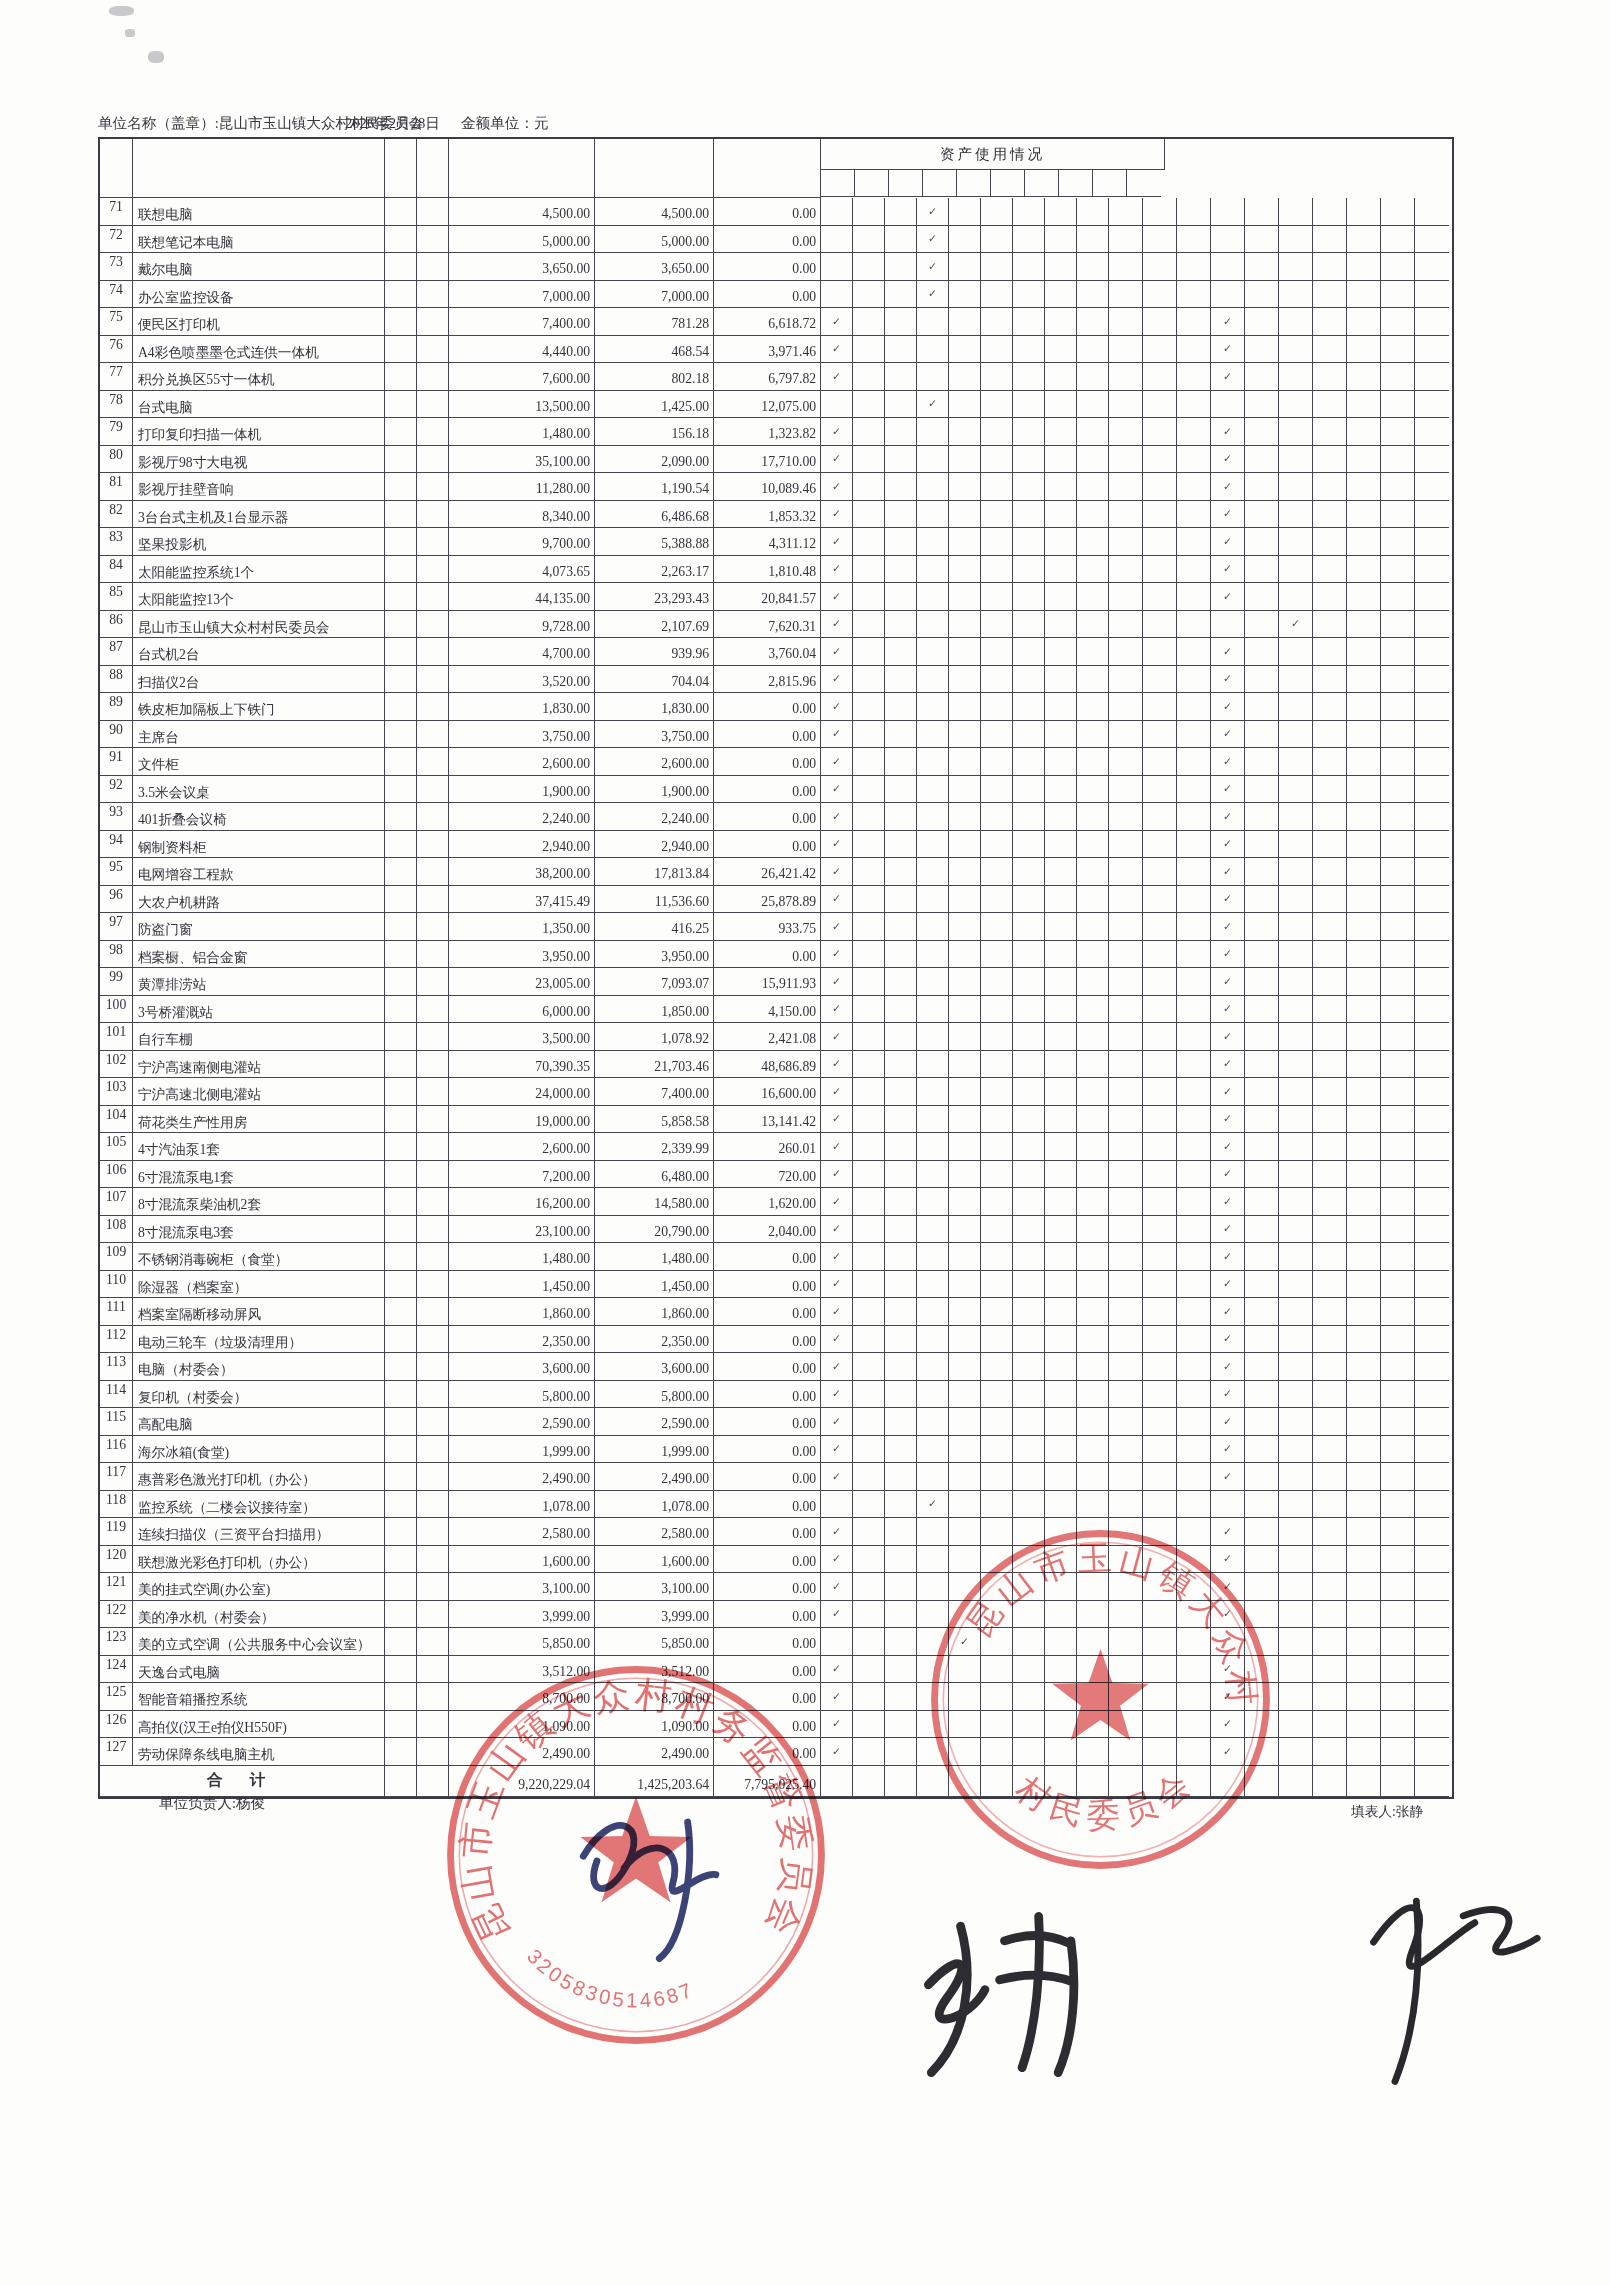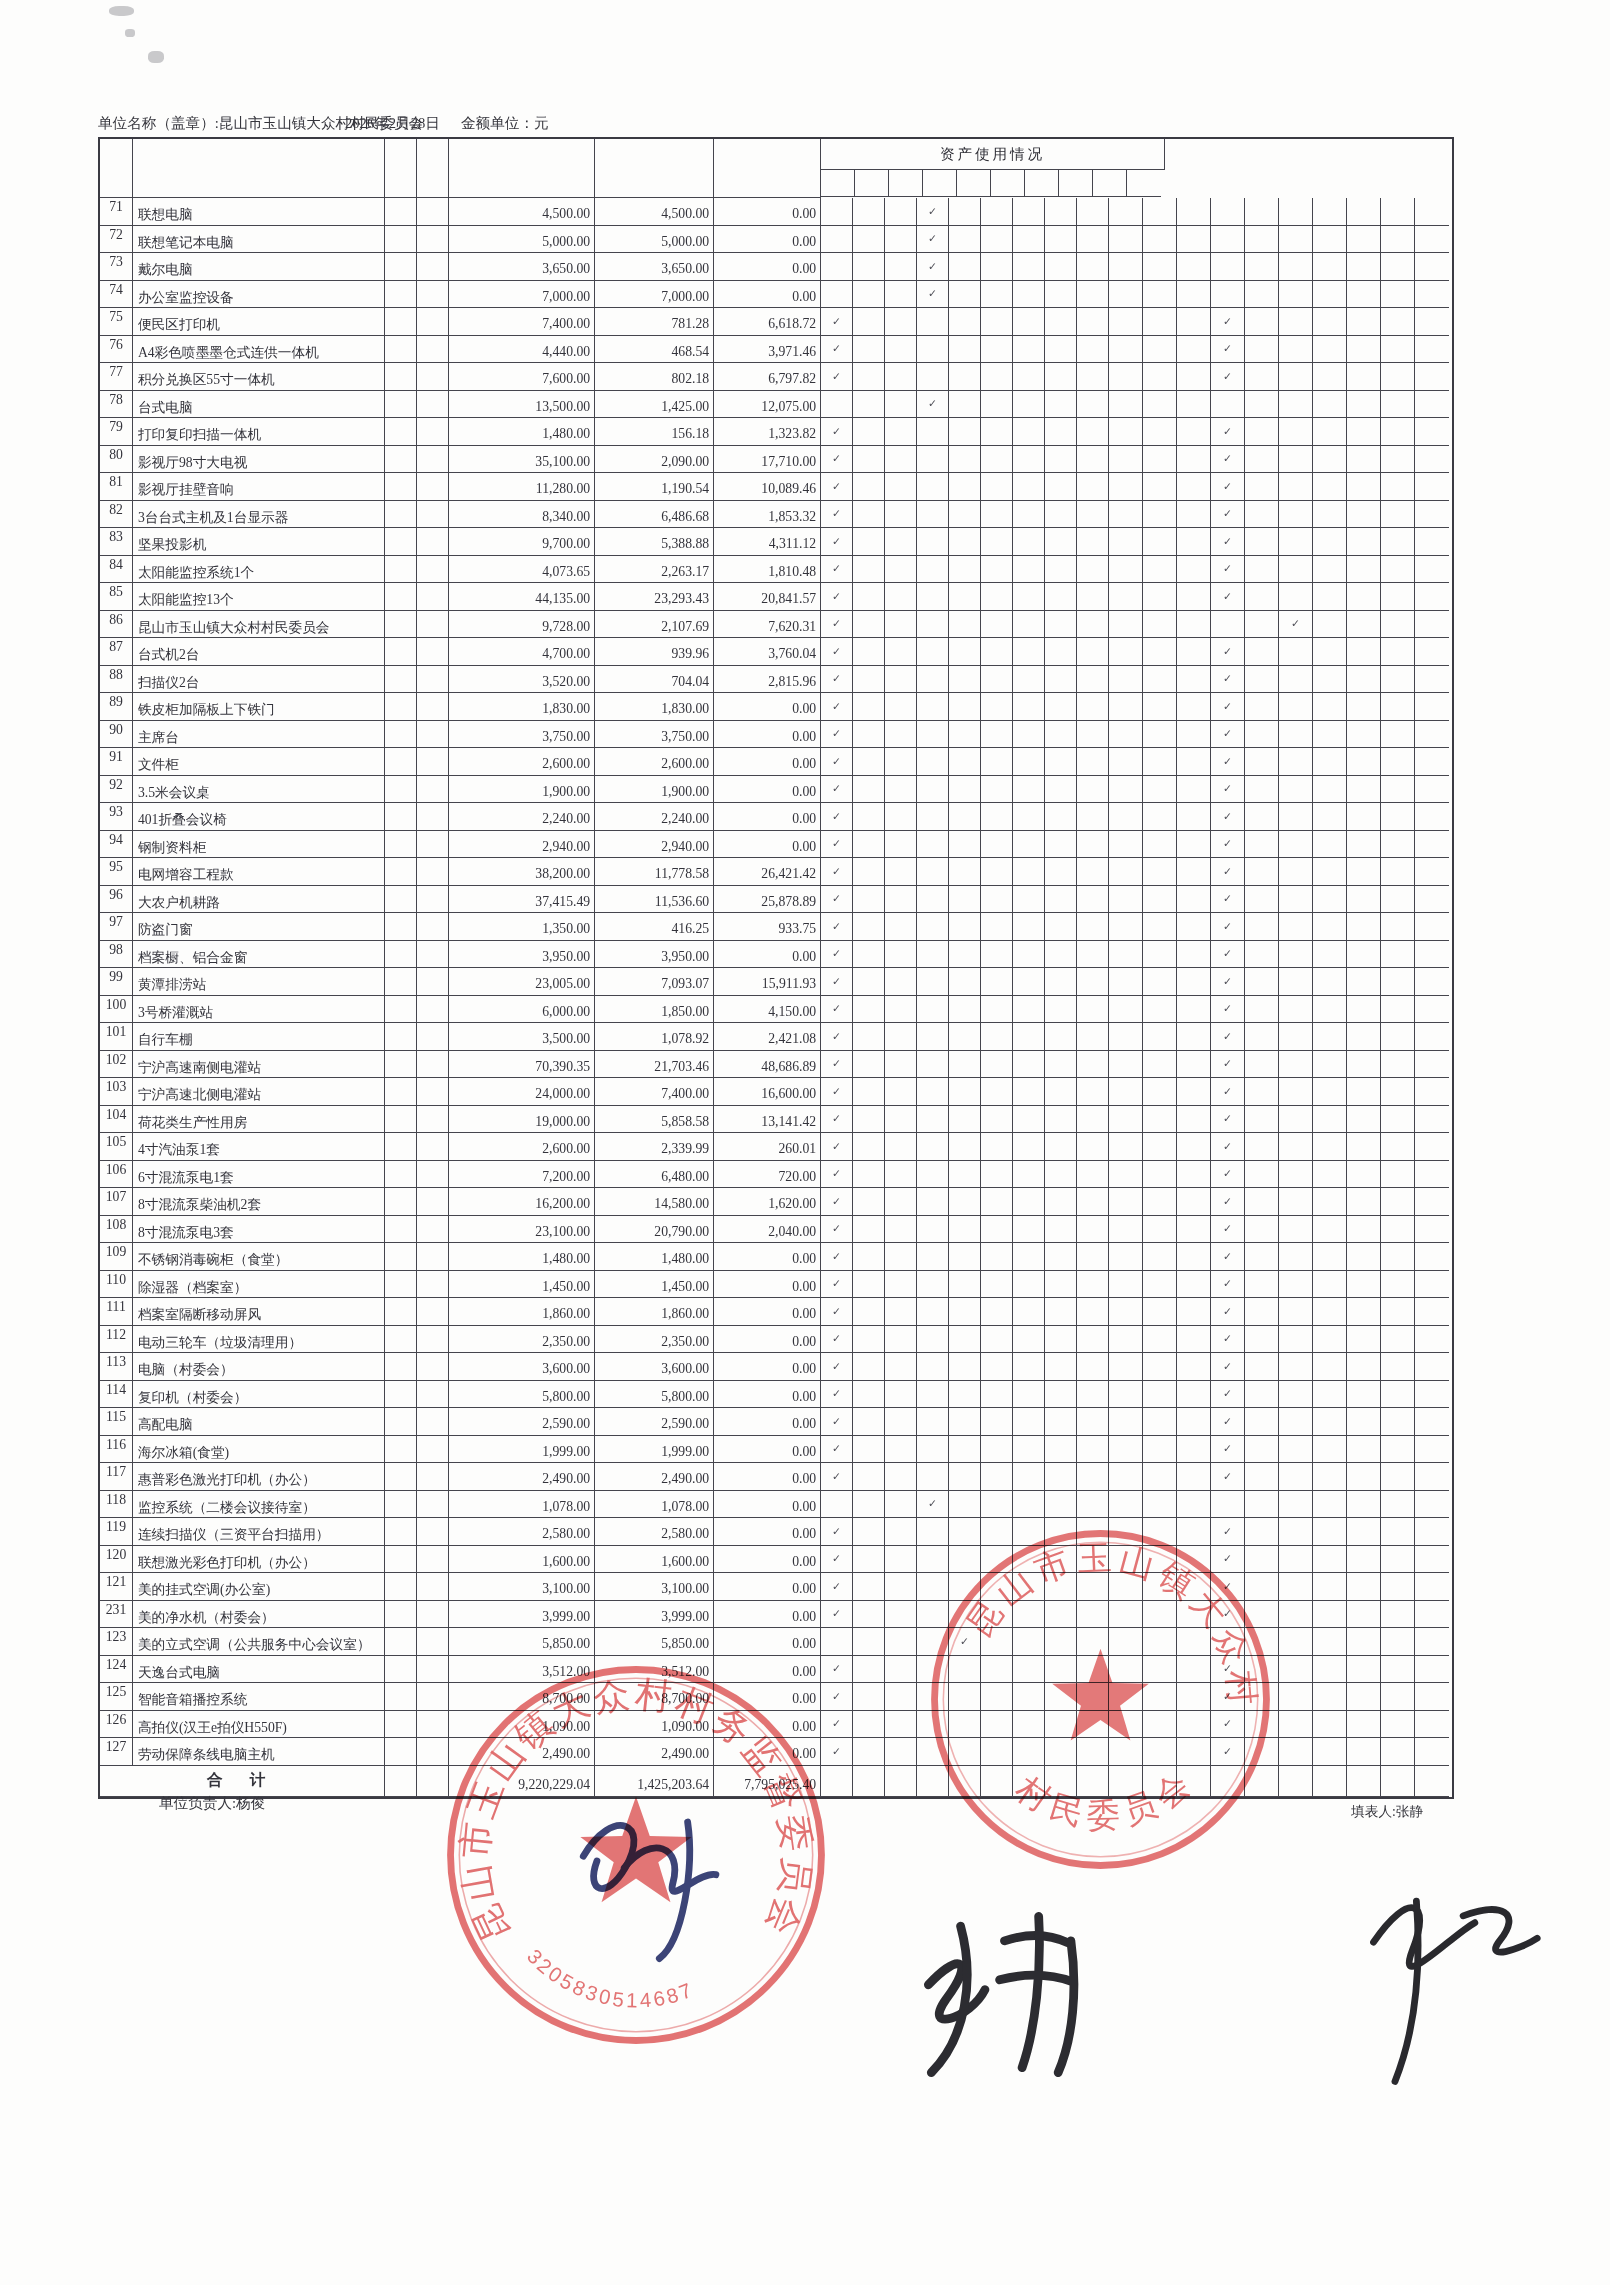--- a/index.html
+++ b/index.html
@@ -756,21 +756,21 @@
         <div class="cell c-chk" style="width: 34px; height: 27.5px;"></div>
         <div class="cell c-chk" style="width: 34px; height: 27.5px;"></div>
         <div class="cell c-chk" style="width: 34px; height: 27.5px;"></div>
       </div>
       <div class="row">
         <div class="cell c-no" style="width: 33px; height: 27.5px;">95</div>
         <div class="cell c-name" style="width: 252px; height: 27.5px;">电网增容工程款</div>
         <div class="cell " style="width: 32px; height: 27.5px;"></div>
         <div class="cell " style="width: 32px; height: 27.5px;"></div>
         <div class="cell c-num" style="width: 146px; height: 27.5px;">38,200.00</div>
-        <div class="cell c-num" style="width: 119px; height: 27.5px;">11,778.58</div>
+        <div class="cell c-num" style="width: 119px; height: 27.5px;">17,813.84</div>
         <div class="cell c-num" style="width: 107px; height: 27.5px;">26,421.42</div>
         <div class="cell c-chk" style="width: 32px; height: 27.5px;">✓</div>
         <div class="cell c-chk" style="width: 32px; height: 27.5px;"></div>
         <div class="cell c-chk" style="width: 32px; height: 27.5px;"></div>
         <div class="cell c-chk" style="width: 32px; height: 27.5px;"></div>
         <div class="cell c-chk" style="width: 32px; height: 27.5px;"></div>
         <div class="cell c-chk" style="width: 32px; height: 27.5px;"></div>
         <div class="cell c-chk" style="width: 32px; height: 27.5px;"></div>
         <div class="cell c-chk" style="width: 32px; height: 27.5px;"></div>
         <div class="cell c-chk" style="width: 32px; height: 27.5px;"></div>
@@ -1507,21 +1507,21 @@
         <div class="cell c-chk" style="width: 34px; height: 27.5px;"></div>
         <div class="cell c-chk" style="width: 34px; height: 27.5px;">✓</div>
         <div class="cell c-chk" style="width: 34px; height: 27.5px;"></div>
         <div class="cell c-chk" style="width: 34px; height: 27.5px;"></div>
         <div class="cell c-chk" style="width: 34px; height: 27.5px;"></div>
         <div class="cell c-chk" style="width: 34px; height: 27.5px;"></div>
         <div class="cell c-chk" style="width: 34px; height: 27.5px;"></div>
         <div class="cell c-chk" style="width: 34px; height: 27.5px;"></div>
       </div>
       <div class="row">
-        <div class="cell c-no" style="width: 33px; height: 27.5px;">231</div>
+        <div class="cell c-no" style="width: 33px; height: 27.5px;">122</div>
         <div class="cell c-name" style="width: 252px; height: 27.5px;">美的净水机（村委会）</div>
         <div class="cell " style="width: 32px; height: 27.5px;"></div>
         <div class="cell " style="width: 32px; height: 27.5px;"></div>
         <div class="cell c-num" style="width: 146px; height: 27.5px;">3,999.00</div>
         <div class="cell c-num" style="width: 119px; height: 27.5px;">3,999.00</div>
         <div class="cell c-num" style="width: 107px; height: 27.5px;">0.00</div>
         <div class="cell c-chk" style="width: 32px; height: 27.5px;">✓</div>
         <div class="cell c-chk" style="width: 32px; height: 27.5px;"></div>
         <div class="cell c-chk" style="width: 32px; height: 27.5px;"></div>
         <div class="cell c-chk" style="width: 32px; height: 27.5px;"></div>

